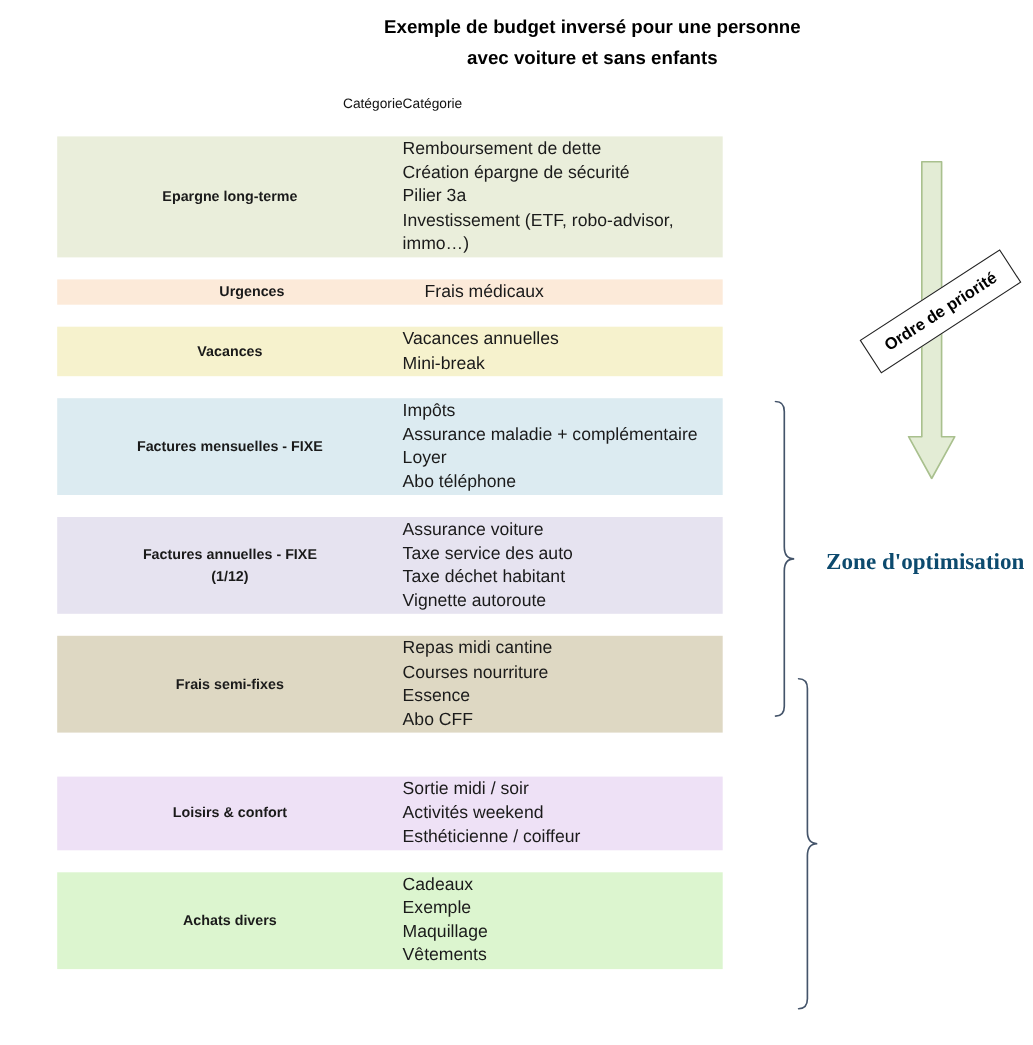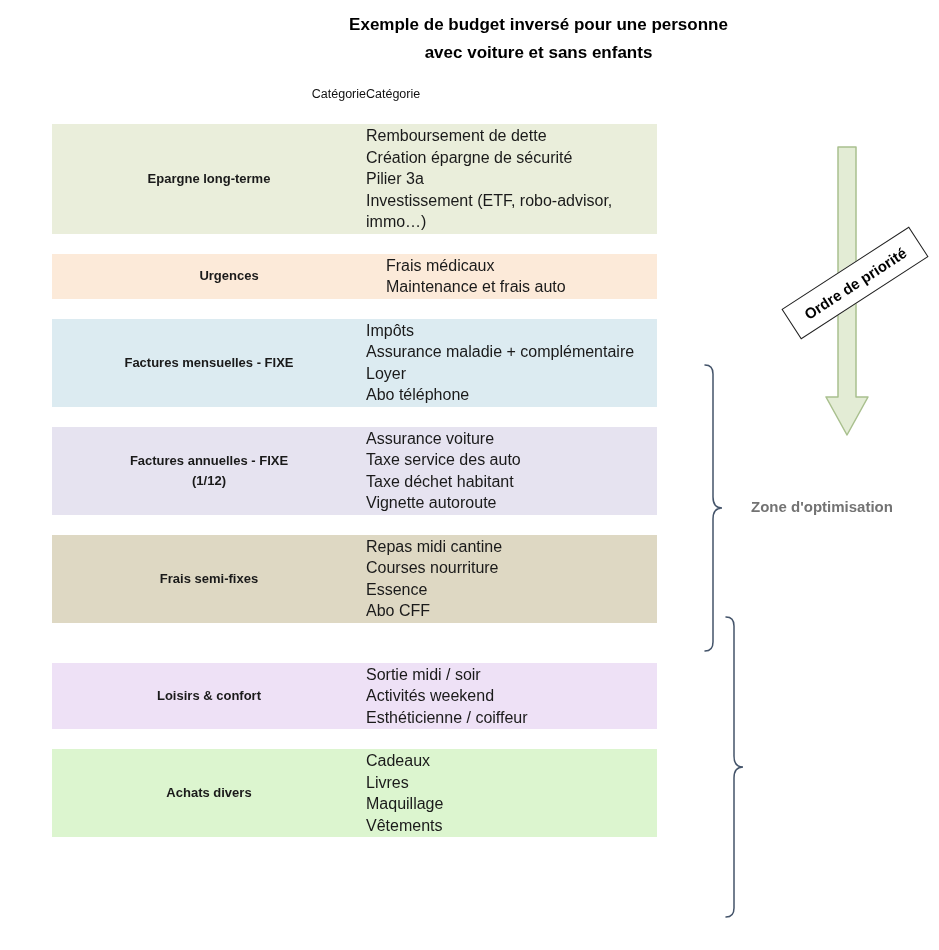--- a/index.html
+++ b/index.html
@@ -81,22 +81,23 @@
     justify-content: center;
     font-weight: bold;
     font-size: 15px;
     color: #000000;
     transform: rotate(-33deg);
     white-space: nowrap;
   }
   .zone-label {
     position: absolute;
     font-weight: bold;
-    font-size: 15px;
-    color: #737373;
+    font-size: 21px;
+    color: #0c4a6e;
+    font-family: Liberation Serif, serif;
   }
   #opt-label { left: 727px; top: 498px; white-space: nowrap; }
   #tradeoff-label {
     left: 740px;
     top: 731px;
     width: 170px;
     text-align: center;
     line-height: 24px;
   }
   .zone-label span { display: block; }
@@ -129,24 +130,32 @@
         <div class="item">Investissement (ETF, robo-advisor, immo…)</div>
       </div>
     </div>
 
     <div class="row" style="background: rgb(252, 234, 217); padding-left: 20px;">
       <div class="cat">
         <div>Urgences</div>
       </div>
       <div class="items">
         <div class="item">Frais médicaux</div>
-        <div class="item">Maintenance et frais auto</div>
-      </div>
-    </div>
-
+      </div>
+    </div>
+
+    <div class="row" style="background: rgb(246, 242, 205);">
+      <div class="cat">
+        <div>Vacances</div>
+      </div>
+      <div class="items">
+        <div class="item">Vacances annuelles</div>
+        <div class="item">Mini-break</div>
+      </div>
+    </div>
 
     <div class="row" style="background: rgb(220, 235, 241);">
       <div class="cat">
         <div>Factures mensuelles - FIXE</div>
       </div>
       <div class="items">
         <div class="item">Impôts</div>
         <div class="item">Assurance maladie + complémentaire</div>
         <div class="item">Loyer</div>
         <div class="item">Abo téléphone</div>
@@ -191,21 +200,21 @@
         <div class="item">Esthéticienne / coiffeur</div>
       </div>
     </div>
 
     <div class="row" style="background: rgb(220, 245, 207);">
       <div class="cat">
         <div>Achats divers</div>
       </div>
       <div class="items">
         <div class="item">Cadeaux</div>
-        <div class="item">Livres</div>
+        <div class="item">Exemple</div>
         <div class="item">Maquillage</div>
         <div class="item">Vêtements</div>
       </div>
     </div>
 
   </div>
 
   <svg class="annot-svg" style="left:799px; top:146px;" width="48" height="290" viewBox="0 0 48 290">
     <polygon points="15,1 33,1 33,251 45,251 24,289 3,251 15,251" stroke-width="1.5" stroke-linejoin="round" fill="#e3ecd5" stroke="#a9c08e"></polygon>
   </svg>

